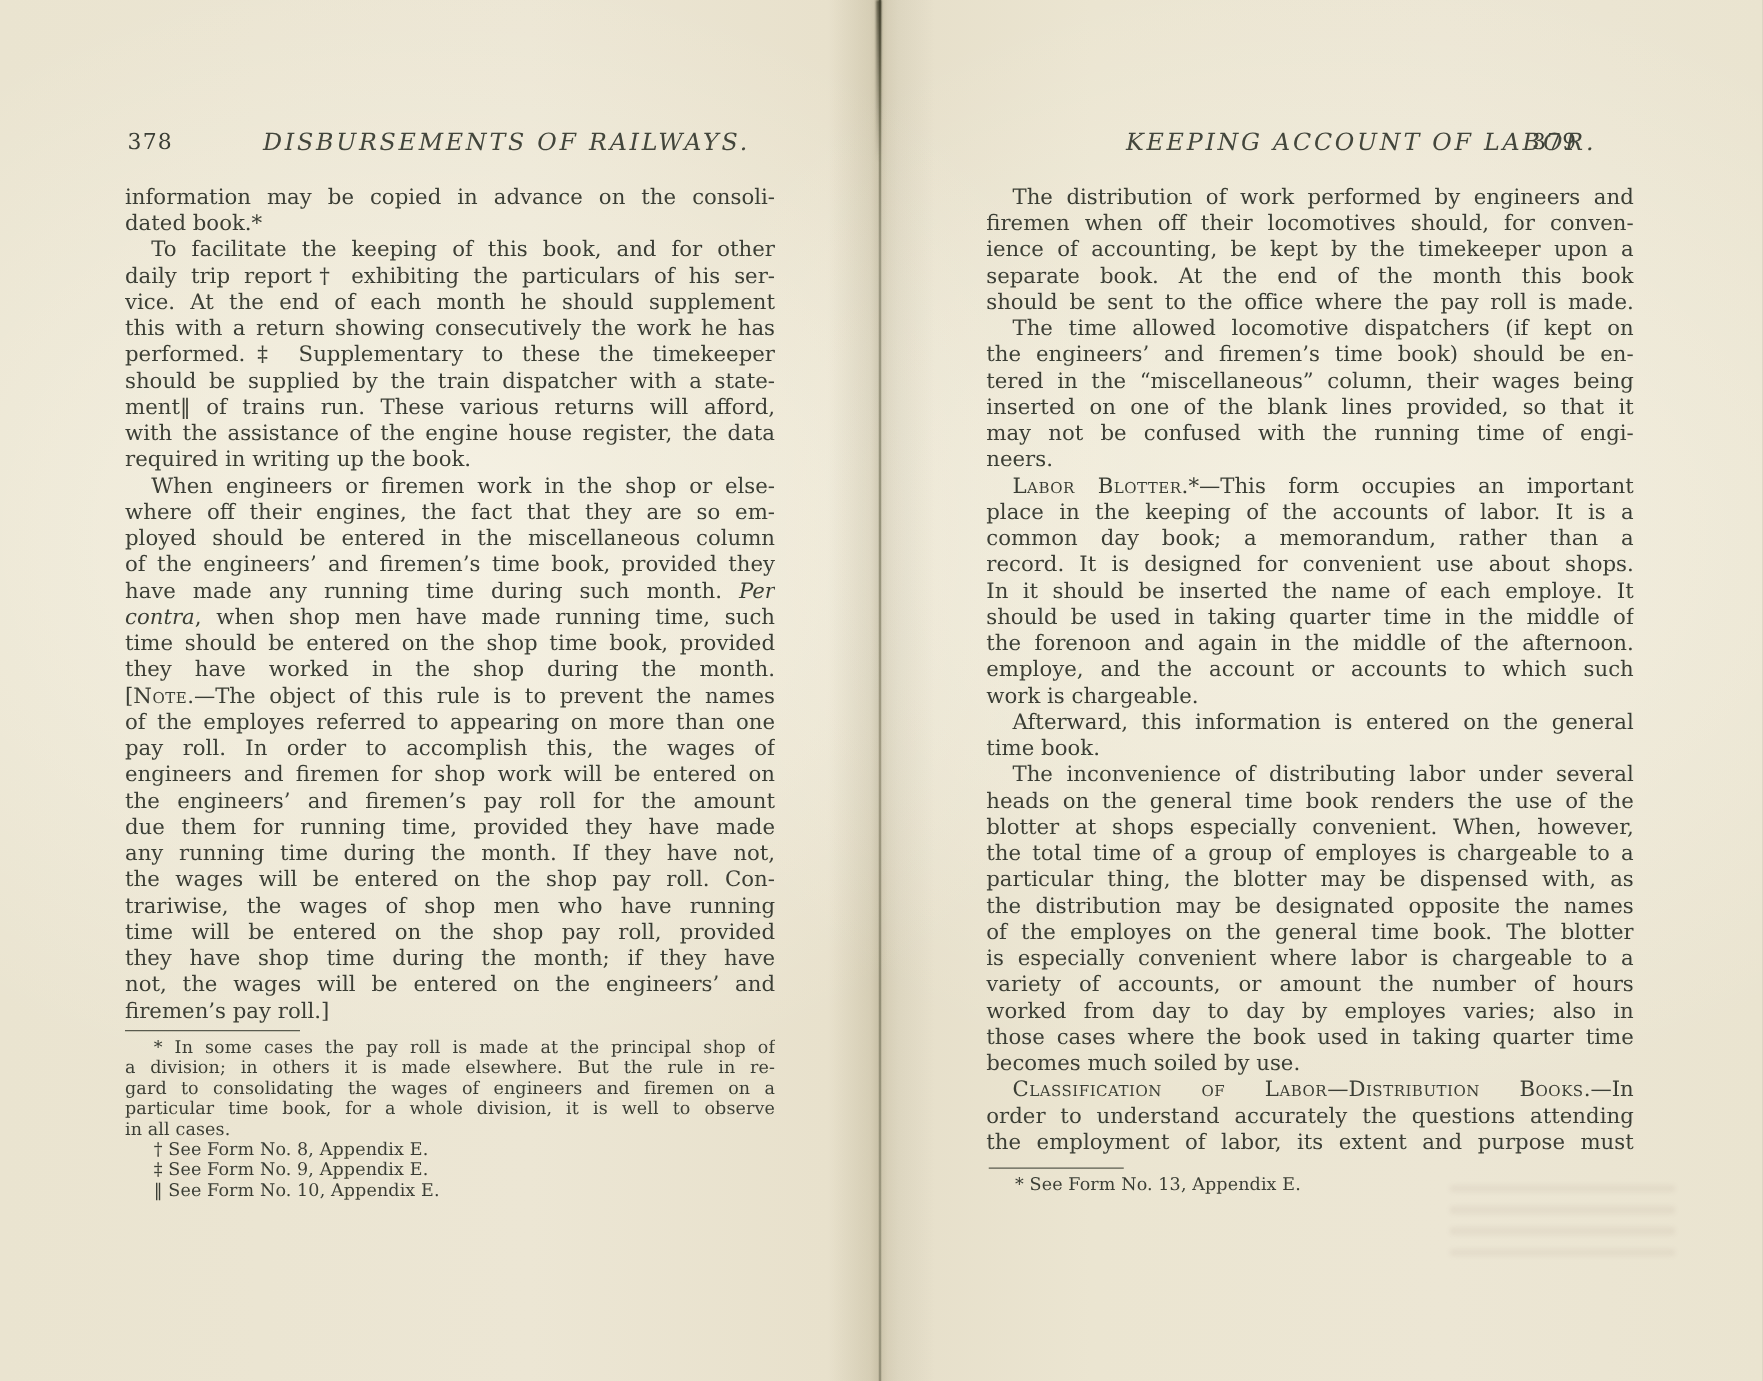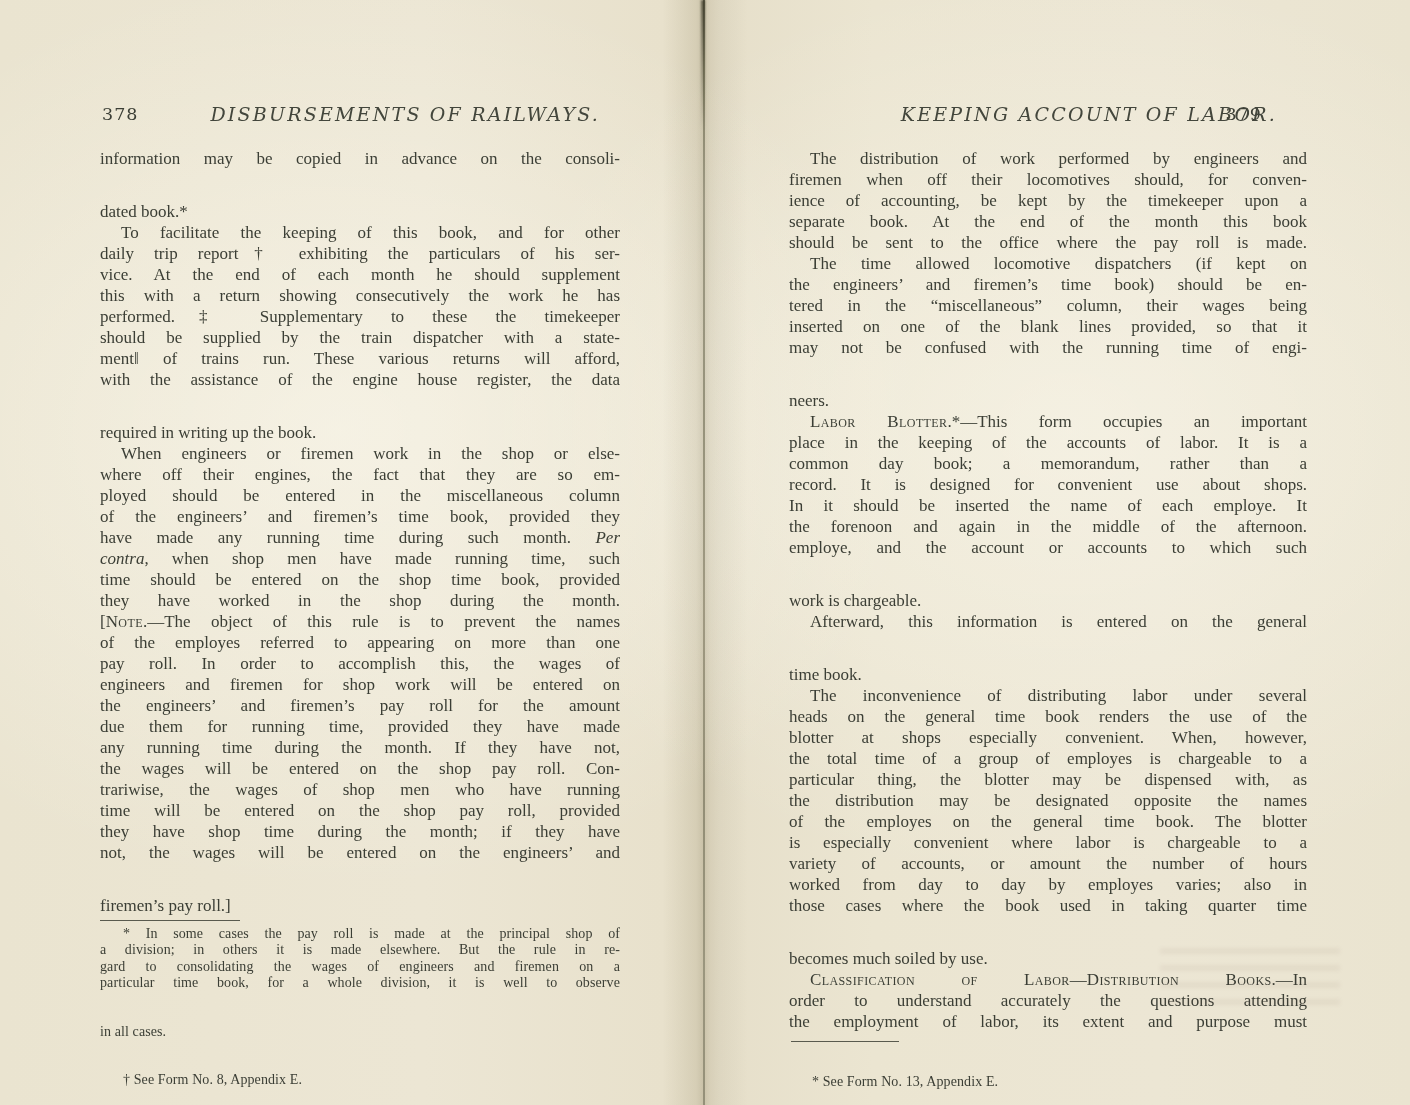--- a/index.html
+++ b/index.html
@@ -32,24 +32,24 @@
 
   .running-head{position:relative;height:22px;font-size:17px;letter-spacing:.5px;}
   .folio{position:absolute;top:1px;font-size:17.5px;letter-spacing:1px;}
   .page.left .folio{left:2px;}
   .page.right .folio{right:45px;}
   .head-title{text-align:right;font-style:italic;font-size:19px;letter-spacing:2.2px;color:#43463c;}
   .page.left .head-title{transform:translateX(-20px);}
   .page.right .head-title{transform:translateX(-30px);}
 
   .body-text{margin-top:23px;font-size:17px;line-height:21px;}
-  .para{margin:0;font-family:Liberation Serif, serif;}
+  .para{margin:0;}
   .line{text-align:justify;text-align-last:justify;overflow:hidden;white-space:nowrap;}
   .line{white-space:normal;}
-  .line.last{text-align-last:left;margin-top:32px;}
+  .line.last{text-align-last:left;}
   .line.indent{text-indent:21px;}
   .sc{font-variant-caps:small-caps;letter-spacing:.4px;}
 
   .fn-rule{width:140px;border:0;border-top:1.6px solid rgba(64,66,55,.85);margin:4px 0 0 0;}
   .page.right .fn-rule{width:108px;margin-top:9px;margin-left:2px;}
   .footnotes{margin-top:5px;font-size:14px;line-height:16.4px;letter-spacing:.1px;}
   .footnotes .line.indent{text-indent:23px;}
 
   .show-through{
     position:absolute;pointer-events:none;opacity:.07;filter:blur(2px);
@@ -150,20 +150,21 @@
           <div class="line">inserted on one of the blank lines provided, so that it</div>
           <div class="line">may not be confused with the running time of engi-</div>
           <div class="line last">neers.</div>
         </div>
         <div class="para">
           <div class="line indent"><span class="sc">Labor Blotter</span>.*—This form occupies an important</div>
           <div class="line">place in the keeping of the accounts of labor.  It is a</div>
           <div class="line">common day book; a memorandum, rather than a</div>
           <div class="line">record.  It is designed for convenient use about shops.</div>
           <div class="line">In it should be inserted the name of each employe.  It</div>
+          <div class="line">should be used in taking quarter time in the middle of</div>
           <div class="line">the forenoon and again in the middle of the afternoon.</div>
           <div class="line">employe, and the account or accounts to which such</div>
           <div class="line last">work is chargeable.</div>
         </div>
         <div class="para">
           <div class="line indent">Afterward, this information is entered on the general</div>
           <div class="line last">time book.</div>
         </div>
         <div class="para">
           <div class="line indent">The inconvenience of distributing labor under several</div>

